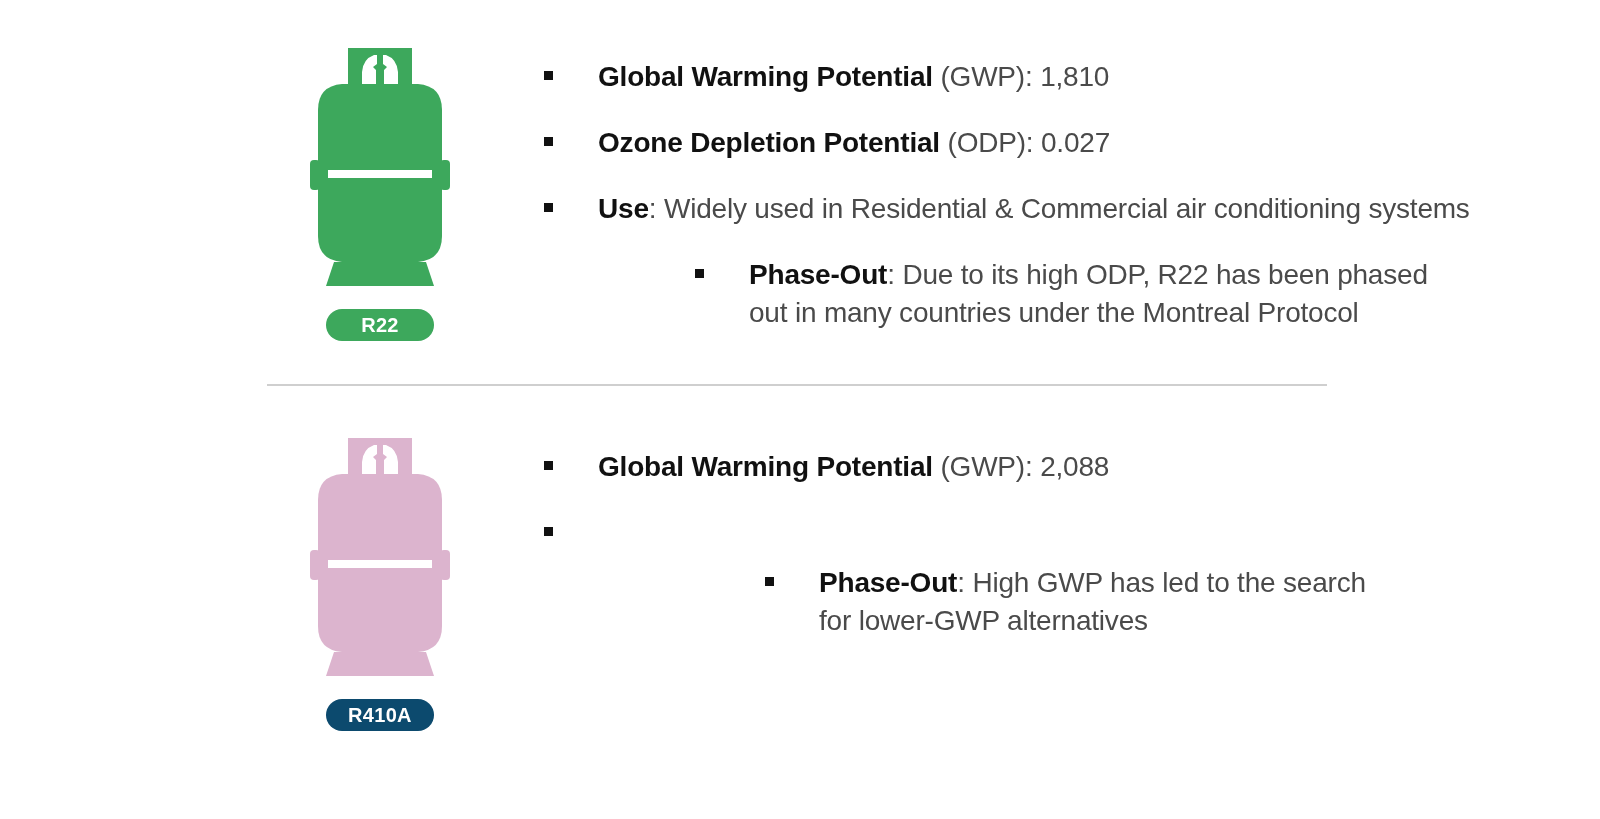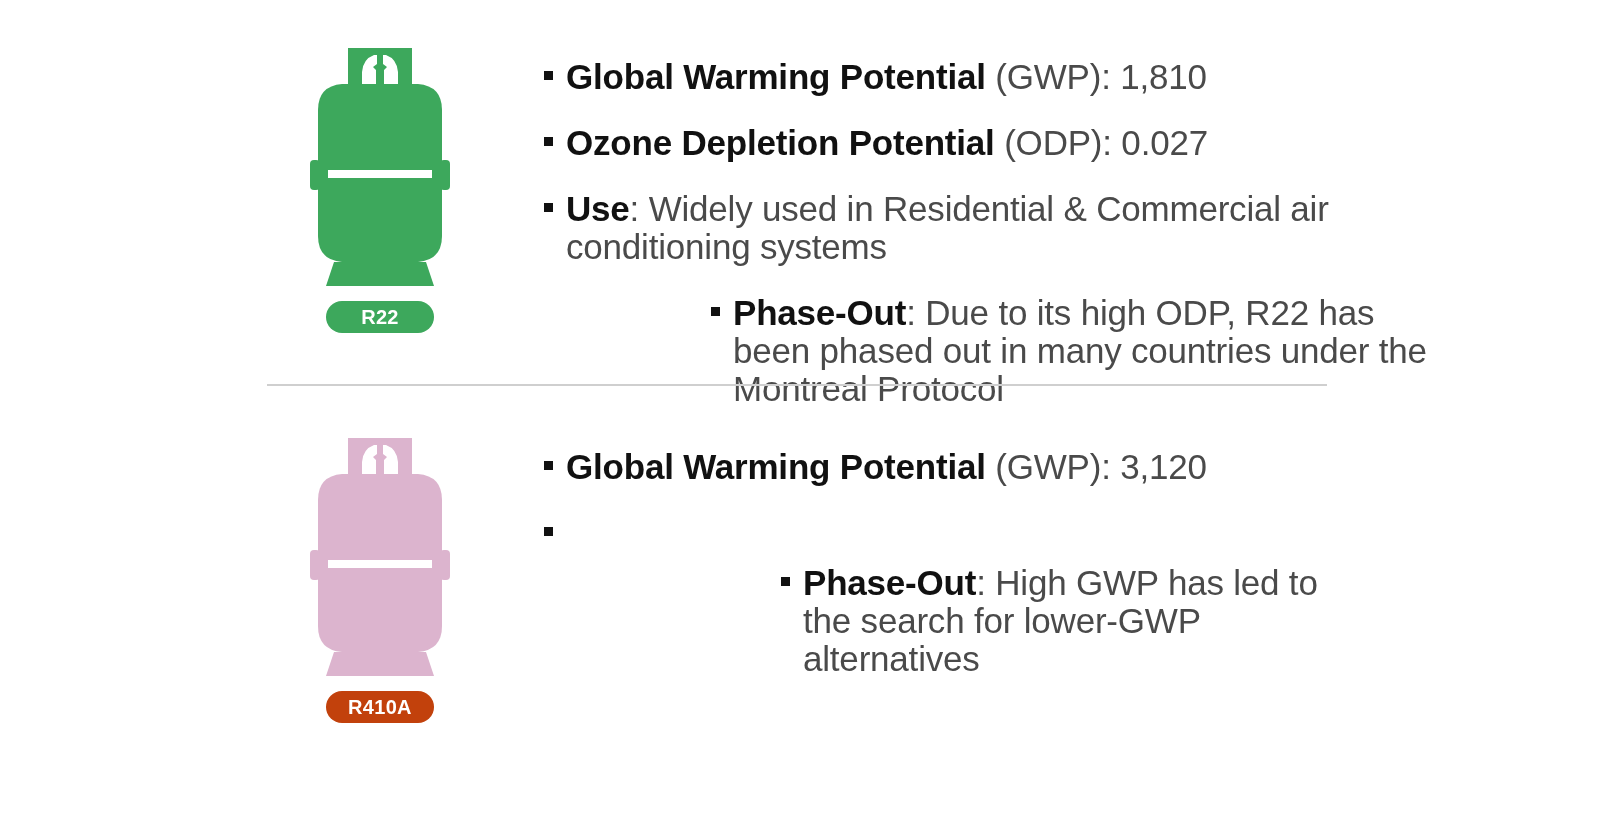--- a/index.html
+++ b/index.html
@@ -42,36 +42,36 @@
     flex: 0 0 auto;
   }
   .cylinder-wrap {
     position: relative;
     width: 160px;
     height: 245px;
   }
   .cylinder-svg { display: block; width: 160px; height: 245px; }
 
   .badge {
-    margin-top: 8px;
+    margin-top: 16px;
     min-width: 108px;
     height: 32px;
     border-radius: 16px;
     display: flex;
     align-items: center;
     justify-content: center;
     color: #ffffff;
     font-size: 20px;
     font-weight: bold;
     letter-spacing: 0.3px;
     padding: 0 16px;
     box-sizing: border-box;
   }
   #badge-r22   { background: #3DA85C; }
-  #badge-r410a { background: #c2410c; }
+  #badge-r410a { background: #0c4a6e; }
 
   
   .facts {
     margin-left: 14px;
     margin-top: 10px;
     flex: 1 1 auto;
   }
   .fact-row {
     display: flex;
     flex-direction: row;
@@ -82,25 +82,26 @@
 
   .bullet {
     width: 9px;
     height: 9px;
     background: #111111;
     margin-top: 13px;
     margin-right: 13px;
     flex: 0 0 auto;
   }
   .fact-text {
-    font-size: 35px;
+    font-size: 28px;
     line-height: 38px;
     color: #3a3a3a;
     max-width: 900px;
     letter-spacing: -0.2px;
+    margin-left: 32px;
   }
   .fact-label {
     font-weight: bold;
     color: #111111;
   }
   .fact-value {
     font-weight: normal;
     color: #4a4a4a;
   }
 
@@ -192,21 +193,21 @@
           <path d="M34 214 L126 214 L134 238 L26 238 Z" fill="#DCB4CE"></path>
         </svg>
       </div>
       <div class="badge" id="badge-r410a">R410A</div>
     </div>
 
     <div class="facts">
       <div class="fact-row">
         <span class="bullet"></span>
         <span class="fact-text">
-          <span class="fact-label">Global Warming Potential</span><span class="fact-value"> (GWP): 3,120</span>
+          <span class="fact-label">Global Warming Potential</span><span class="fact-value"> (GWP): 2,088</span>
         </span>
       </div>
       <div class="fact-row">
         <span class="bullet"></span>
       </div>
       <div class="fact-row">
         <span class="bullet"></span>
         <span class="fact-text" style="max-width:560px">
           <span class="fact-label">Phase-Out</span><span class="fact-value">: High GWP has led to the search for lower-GWP alternatives</span>
         </span>

